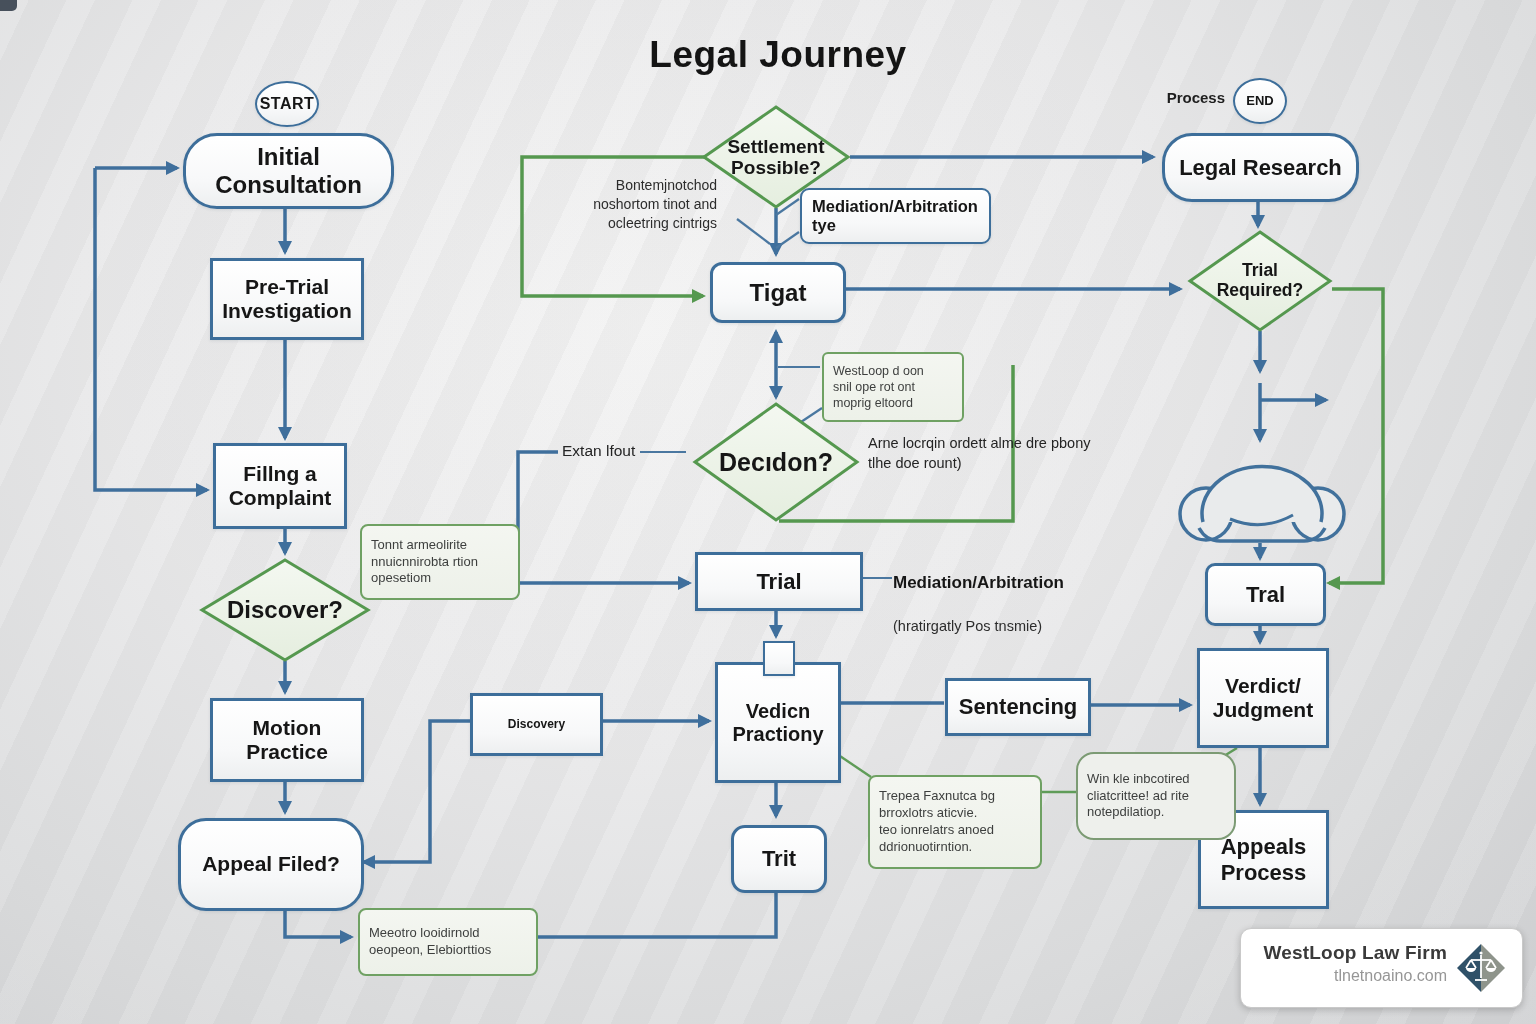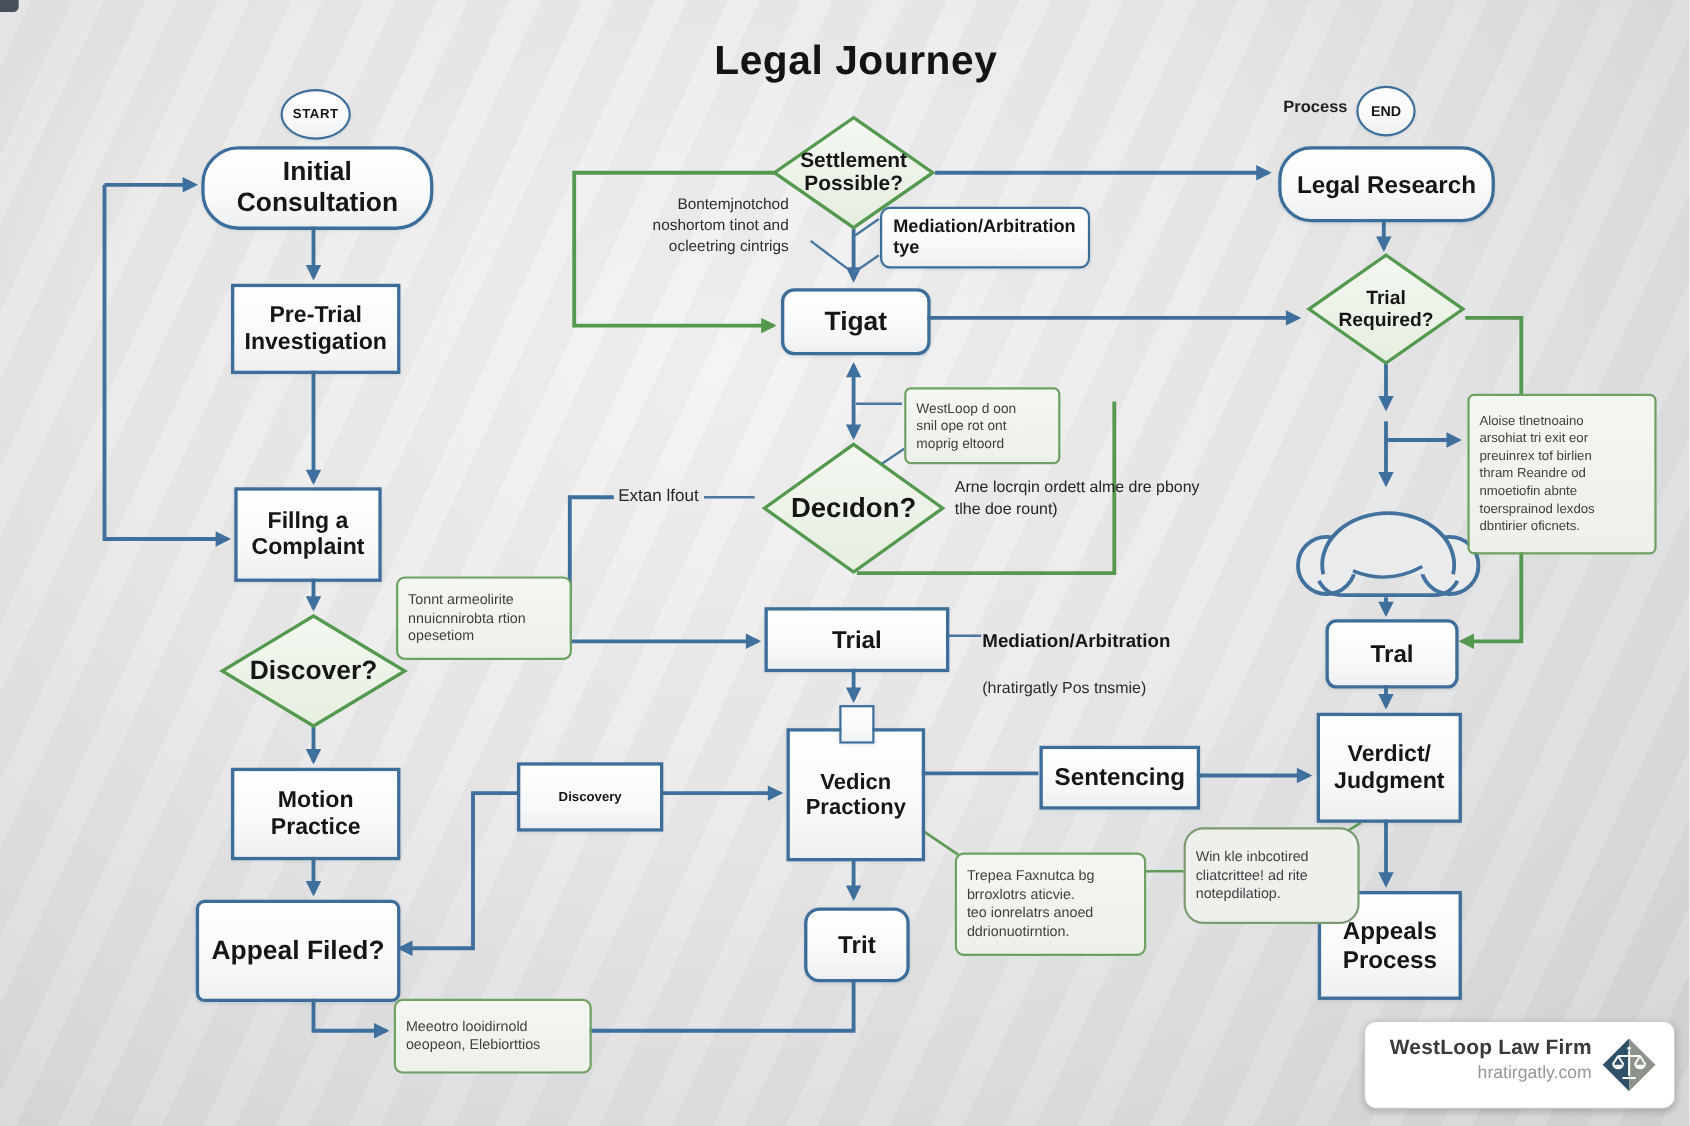--- a/index.html
+++ b/index.html
@@ -136,33 +136,33 @@
       <circle cx="1206" cy="514" r="26" fill="#e9ebec" stroke="#41719c" stroke-width="3.5"></circle>
       <circle cx="1318" cy="514" r="26" fill="#e9ebec" stroke="#41719c" stroke-width="3.5"></circle>
       <path d="M1203 522 A60 47 0 1 1 1321 522" fill="#e9ebec" stroke="#41719c" stroke-width="3.5"></path>
       <path d="M1199 528 Q1206 541 1220 541 L1304 541 Q1318 541 1325 528" fill="none" stroke="#41719c" stroke-width="3.5"></path>
       <path d="M1230 519 Q1262 532 1293 515" fill="none" stroke="#41719c" stroke-width="3"></path>
     </g>
   </svg>
 
   <div class="title">Legal Journey</div>
 
-  <div class="node oval" style="left:255px;top:81px;width:60px;height:42px;font-size:12px;letter-spacing:.5px;border-width:2.5px;">START</div>
+  <div class="node oval" style="left:255px;top:81px;width:60px;height:42px;font-size:16px;letter-spacing:.5px;border-width:2.5px;">START</div>
   <div class="freelabel" style="left:1147px;top:88px;width:78px;text-align:right;font-size:15px;font-weight:600;color:#1e1e1e;">Process</div>
   <div class="node oval" style="left:1233px;top:78px;width:50px;height:42px;font-size:13px;border-width:2.5px;">END</div>
 
   <div class="node" style="left:183px;top:133px;width:205px;height:70px;border-radius:34px;font-size:24px;">Initial Consultation</div>
   <div class="node" style="left:210px;top:258px;width:148px;height:76px;font-size:21px;">Pre-Trial
 Investigation</div>
   <div class="node" style="left:213px;top:443px;width:128px;height:80px;font-size:21px;">Fillng a
 Complaint</div>
   <div class="dlabel" style="left:205px;top:592px;width:160px;height:36px;font-size:24px;">Discover?</div>
   <div class="node" style="left:210px;top:698px;width:148px;height:78px;font-size:21px;">Motion
 Practice</div>
-  <div class="node" style="left:178px;top:818px;width:180px;height:87px;border-radius:8px;font-size:24px;">Appeal Filed?</div>
+  <div class="node" style="left:178px;top:818px;width:180px;height:87px;border-radius:28px;font-size:21px;">Appeal Filed?</div>
   <div class="node" style="left:470px;top:693px;width:127px;height:57px;font-size:12px;">Discovery</div>
 
   <div class="dlabel" style="left:696px;top:133px;width:160px;height:48px;font-size:19px;">Settlement
 Possible?</div>
   <div class="node" style="left:800px;top:188px;width:177px;height:52px;border-radius:9px;border-width:2.5px;font-size:16.5px;justify-content:flex-start;padding-left:10px;text-align:left;">Mediation/Arbitration
 tye</div>
   <div class="node" style="left:710px;top:262px;width:130px;height:55px;border-radius:12px;font-size:24px;">Tigat</div>
   <div class="dlabel" style="left:696px;top:444px;width:160px;height:36px;font-size:25px;">Decıdon?</div>
   <div class="node" style="left:695px;top:552px;width:162px;height:53px;font-size:22px;">Trial</div>
   <div class="node" style="left:763px;top:641px;width:28px;height:31px;border-width:2.5px;z-index:4;"></div>
@@ -199,32 +199,25 @@
   <div class="callout" style="left:360px;top:524px;width:138px;height:64px;">Tonnt armeolirite
 nnuicnnirobta rtion
 opesetiom</div>
   <div class="callout" style="left:868px;top:775px;width:152px;height:82px;">Trepea Faxnutca bg
 brroxlotrs aticvie.
 teo ionrelatrs anoed
 ddrionuotirntion.</div>
   <div class="callout" style="left:1076px;top:752px;width:138px;height:76px;border-radius:18px;border-color:#7c9b74;background:#eef0ec;">Win kle inbcotired
 cliatcrittee! ad rite
 notepdilatiop.</div>
-  <div class="callout" style="left:1334px;top:358px;width:150px;height:134px;border-radius:6px;font-size:12px;line-height:1.33;">Aloise tlnetnoaino
-arsohiat tri exit eor
-preuinrex tof birlien
-thram Reandre od
-nmoetiofin abnte
-toersprainod lexdos
-dbntirier oficnets.</div>
 
   <div class="footer-card">
     <div class="firm-text">
       <div class="firm-name">WestLoop Law Firm</div>
-      <div class="firm-url">hratirgatly.com</div>
+      <div class="firm-url">tlnetnoaino.com</div>
     </div>
     <svg class="firm-logo" viewBox="0 0 52 52">
       <polygon points="26,2 26,50 2,26" fill="#2f5168"></polygon>
       <polygon points="26,2 50,26 26,50" fill="#8e948b"></polygon>
       <g stroke="#ffffff" stroke-width="1.8" fill="none">
         <line x1="26" y1="13" x2="26" y2="36"></line>
         <line x1="16" y1="18" x2="36" y2="18"></line>
         <line x1="16" y1="18" x2="11" y2="26"></line>
         <line x1="16" y1="18" x2="21" y2="26"></line>
         <line x1="36" y1="18" x2="31" y2="26"></line>

